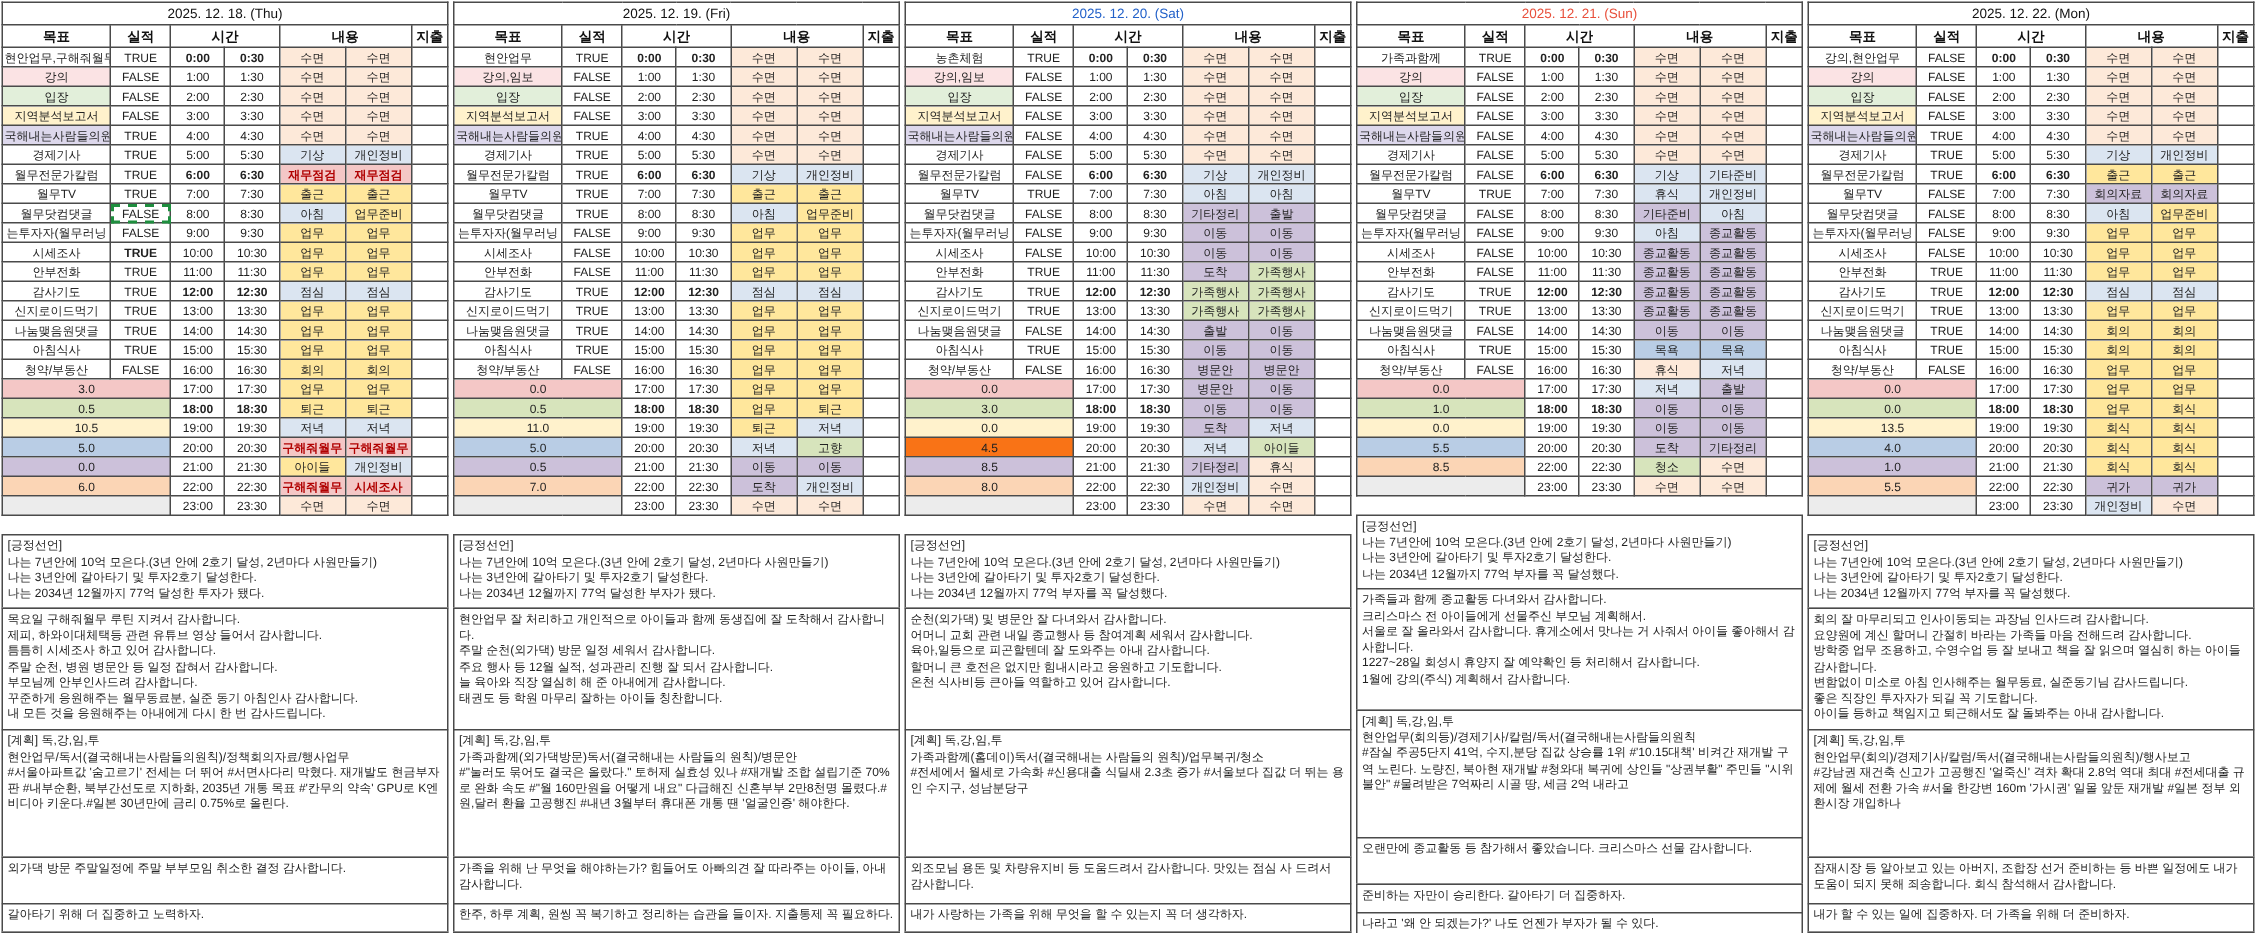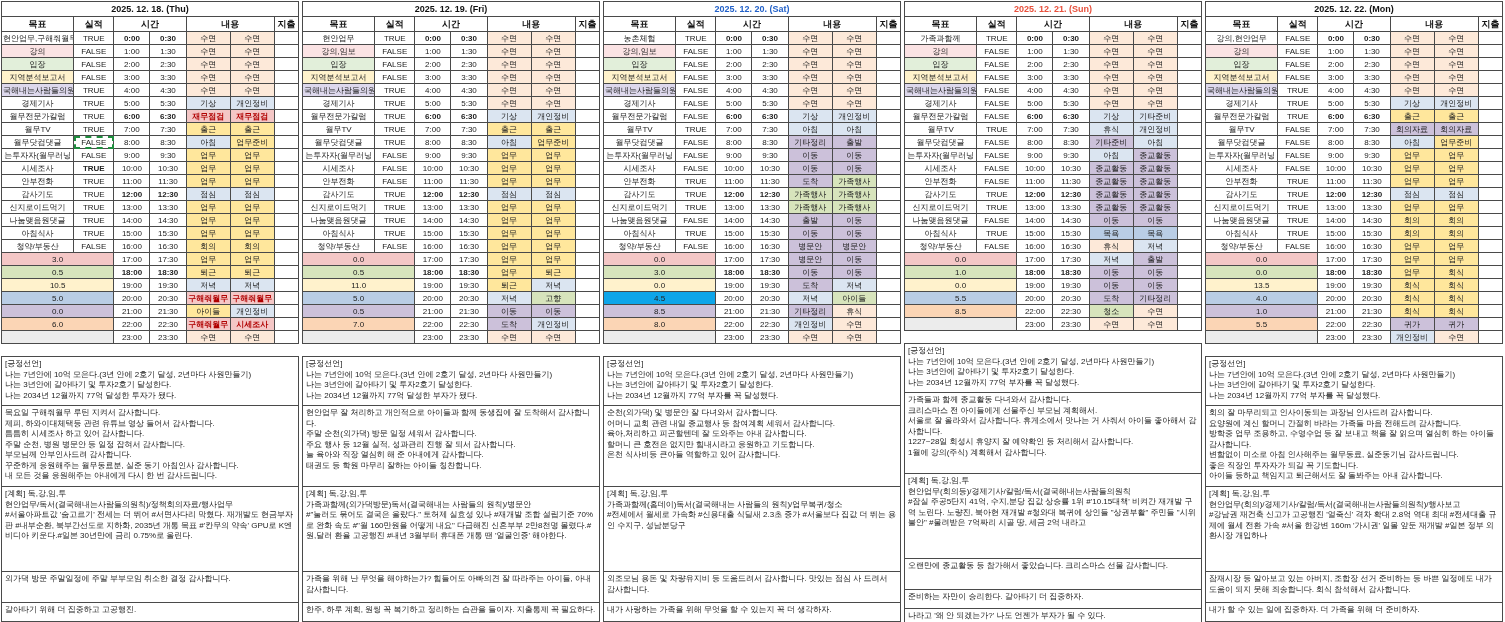--- a/index.html
+++ b/index.html
@@ -1,21 +1,21 @@
 <!DOCTYPE html>
 <html><head>
 <meta charset="utf-8">
 <style>
   html,body{margin:0;padding:0;background:#fff;}
   body{width:1505px;height:622px;overflow:hidden;font-family:"Liberation Sans","DejaVu Sans",sans-serif;}
   .board{display:flex;gap:3px;padding:1px;box-sizing:border-box;}
   .day{width:298px;flex:0 0 298px;display:flex;flex-direction:column;}
   table{border-collapse:collapse;table-layout:fixed;width:100%;}
   td{border:1px solid #4a4a4a;font-size:8px;text-align:center;height:12px;padding:0 1px;overflow:hidden;white-space:nowrap;color:#222;}
-  tr.date-row td{font-weight:bold;font-size:9px;height:14px;background:#fff;}
+  tr.date-row td{font-weight:normal;font-size:9px;height:14px;background:#fff;}
   tr.head-row td{font-weight:bold;font-size:9px;height:14px;background:#fff;color:#111;}
   td.bold{font-weight:bold;}
   td.redtext{color:#b00000;font-weight:bold;}
   td.sel{outline:2px dashed #1e8e3e;outline-offset:-2px;}
   .notes{flex:1;display:flex;flex-direction:column;}
   .nbox{border:1px solid #4a4a4a;margin-top:-1px;padding:2px 3px;font-size:8px;line-height:10.5px;color:#222;background:#fff;text-align:left;}
   .nb0{min-height:44px;margin-top:12px;} .nb1{min-height:76px;} .nb2{min-height:80px;}
   .nb3{min-height:26px;} .nb4{min-height:14px;} .nb5{min-height:24px;flex:1;}
   .nline{white-space:normal;word-break:break-all;}
 </style>
@@ -274,21 +274,21 @@
         </div>
         <div class="nbox nb2">
           <div class="nline">[계획] 독,강,임,투</div>
           <div class="nline">현안업무/독서(결국해내는사람들의원칙)/정책회의자료/행사업무</div>
           <div class="nline">#서울아파트값 '숨고르기' 전세는 더 뛰어 #서면사다리 막혔다. 재개발도 현금부자판 #내부순환, 북부간선도로 지하화, 2035년 개통 목표 #'칸무의 약속' GPU로 K엔비디아 키운다.#일본 30년만에 금리 0.75%로 올린다.</div>
         </div>
         <div class="nbox nb3">
           <div class="nline">외가댁 방문 주말일정에 주말 부부모임 취소한 결정 감사합니다.</div>
         </div>
         <div class="nbox nb4">
-          <div class="nline">갈아타기 위해 더 집중하고 고공행진.</div>
+          <div class="nline">갈아타기 위해 더 집중하고 노력하자.</div>
         </div>
         <div class="nbox nb5">
           <div class="nline">나라고 '왜 안 되겠는가?' 나도 언젠가 부자가 될 수 있다.</div>
           <div class="nline">부란 원하는 자의 것이다. 힘과 지혜를 모아 부자의 길에 들어설 것이다.</div>
         </div>
       </div>
     </div>
     <div class="day">
       <table>
         <colgroup>
@@ -746,21 +746,21 @@
           </tr>
           <tr>
             <td colspan="2" style="background: rgb(255, 242, 204);">0.0</td>
             <td>19:00</td>
             <td>19:30</td>
             <td style="background: rgb(204, 193, 218);">도착</td>
             <td style="background: rgb(219, 229, 241);">저녁</td>
             <td></td>
           </tr>
           <tr>
-            <td colspan="2" style="background: #0ea5e9;">4.5</td>
+            <td colspan="2" style="background: #f97316;">4.5</td>
             <td>20:00</td>
             <td>20:30</td>
             <td style="background: rgb(219, 229, 241);">저녁</td>
             <td style="background: rgb(215, 228, 188);">아이들</td>
             <td></td>
           </tr>
           <tr>
             <td colspan="2" style="background: rgb(204, 193, 218);">8.5</td>
             <td>21:00</td>
             <td>21:30</td>
@@ -789,21 +789,21 @@
       <div class="notes">
         <div class="nbox nb0">
           <div class="nline">[긍정선언]</div>
           <div class="nline">나는 7년안에 10억 모은다.(3년 안에 2호기 달성, 2년마다 사원만들기)</div>
           <div class="nline">나는 3년안에 갈아타기 및 투자2호기 달성한다.</div>
           <div class="nline">나는 2034년 12월까지 77억 부자를 꼭 달성했다.</div>
         </div>
         <div class="nbox nb1">
           <div class="nline">순천(외가댁) 및 병문안 잘 다녀와서 감사합니다.</div>
           <div class="nline">어머니 교회 관련 내일 종교행사 등 참여계획 세워서 감사합니다.</div>
-          <div class="nline">육아,처리하고 피곤할텐데 잘 도와주는 아내 감사합니다.</div>
+          <div class="nline">육아,일등으로 피곤할텐데 잘 도와주는 아내 감사합니다.</div>
           <div class="nline">할머니 큰 호전은 없지만 힘내시라고 응원하고 기도합니다.</div>
           <div class="nline">온천 식사비등 큰아들 역할하고 있어 감사합니다.</div>
         </div>
         <div class="nbox nb2">
           <div class="nline">[계획] 독,강,임,투</div>
           <div class="nline">가족과함께(홈데이)독서(결국해내는 사람들의 원칙)/업무복귀/청소</div>
           <div class="nline">#전세에서 월세로 가속화 #신용대출 식딜새 2.3초 증가 #서울보다 집값 더 뛰는 용인 수지구, 성남분당구</div>
         </div>
         <div class="nbox nb3">
           <div class="nline">외조모님 용돈 및 차량유지비 등 도움드려서 감사합니다. 맛있는 점심 사 드려서 감사합니다.</div>

